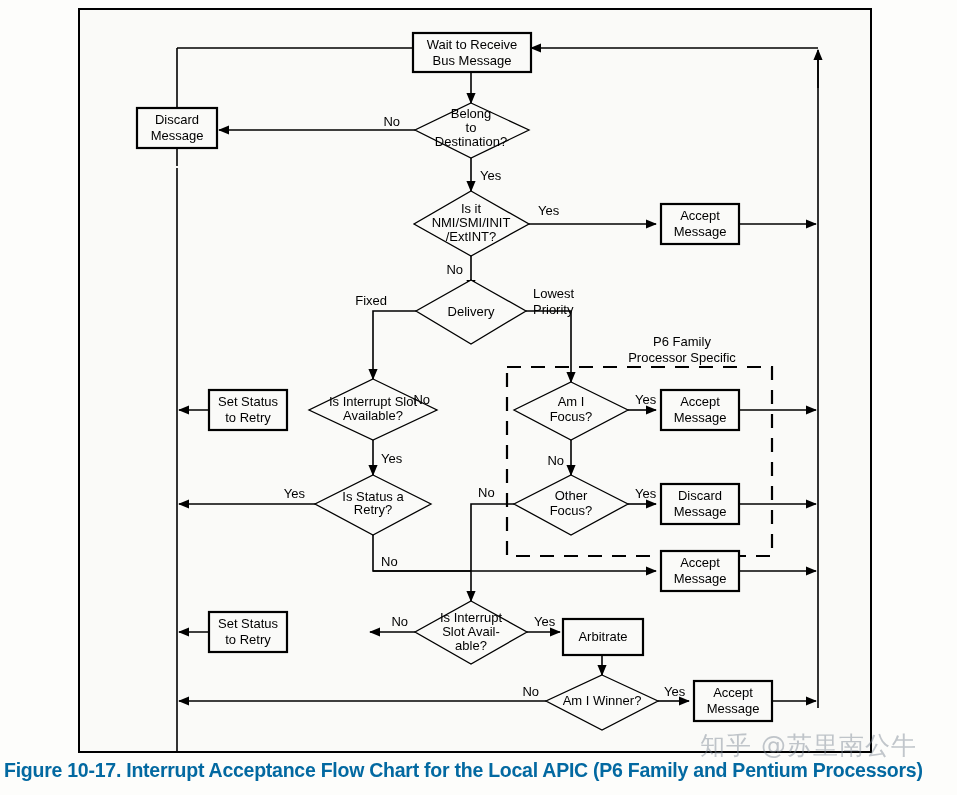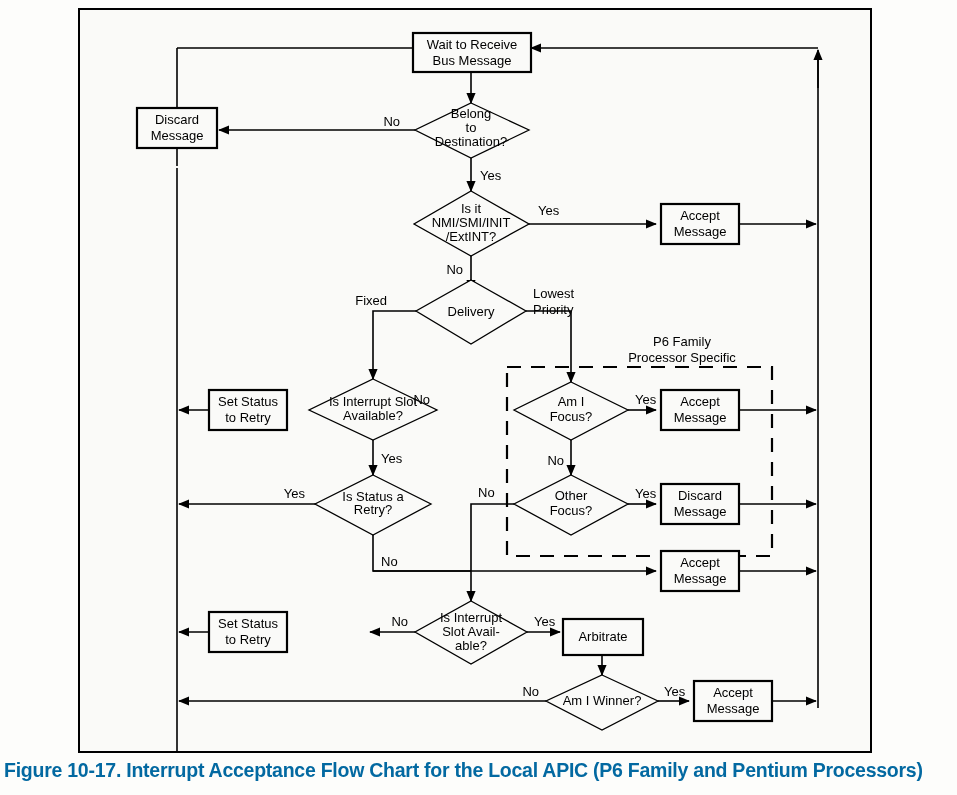--- a/index.html
+++ b/index.html
@@ -300,15 +300,16 @@
       <text class="edge-label" x="486" y="457" text-anchor="end">No</text>
       <text class="edge-label" x="557" y="490" text-anchor="start">Yes</text>
       <text class="edge-label" x="400" y="489" text-anchor="start">No</text>
       <text class="edge-label" x="330" y="618" text-anchor="end">No</text>
       <text class="edge-label" x="456" y="618" text-anchor="start">Yes</text>
       <text class="edge-label" x="461" y="688" text-anchor="end">No</text>
       <text class="edge-label" x="586" y="688" text-anchor="start">Yes</text>
     </g>
   </svg>
 
+  <div id="watermark">知乎 @苏里南公牛</div>
 
   <div id="caption">Figure 10-17.  Interrupt Acceptance Flow Chart for the Local APIC (P6 Family and Pentium Processors)</div>
 </div>
 
 </body></html>

